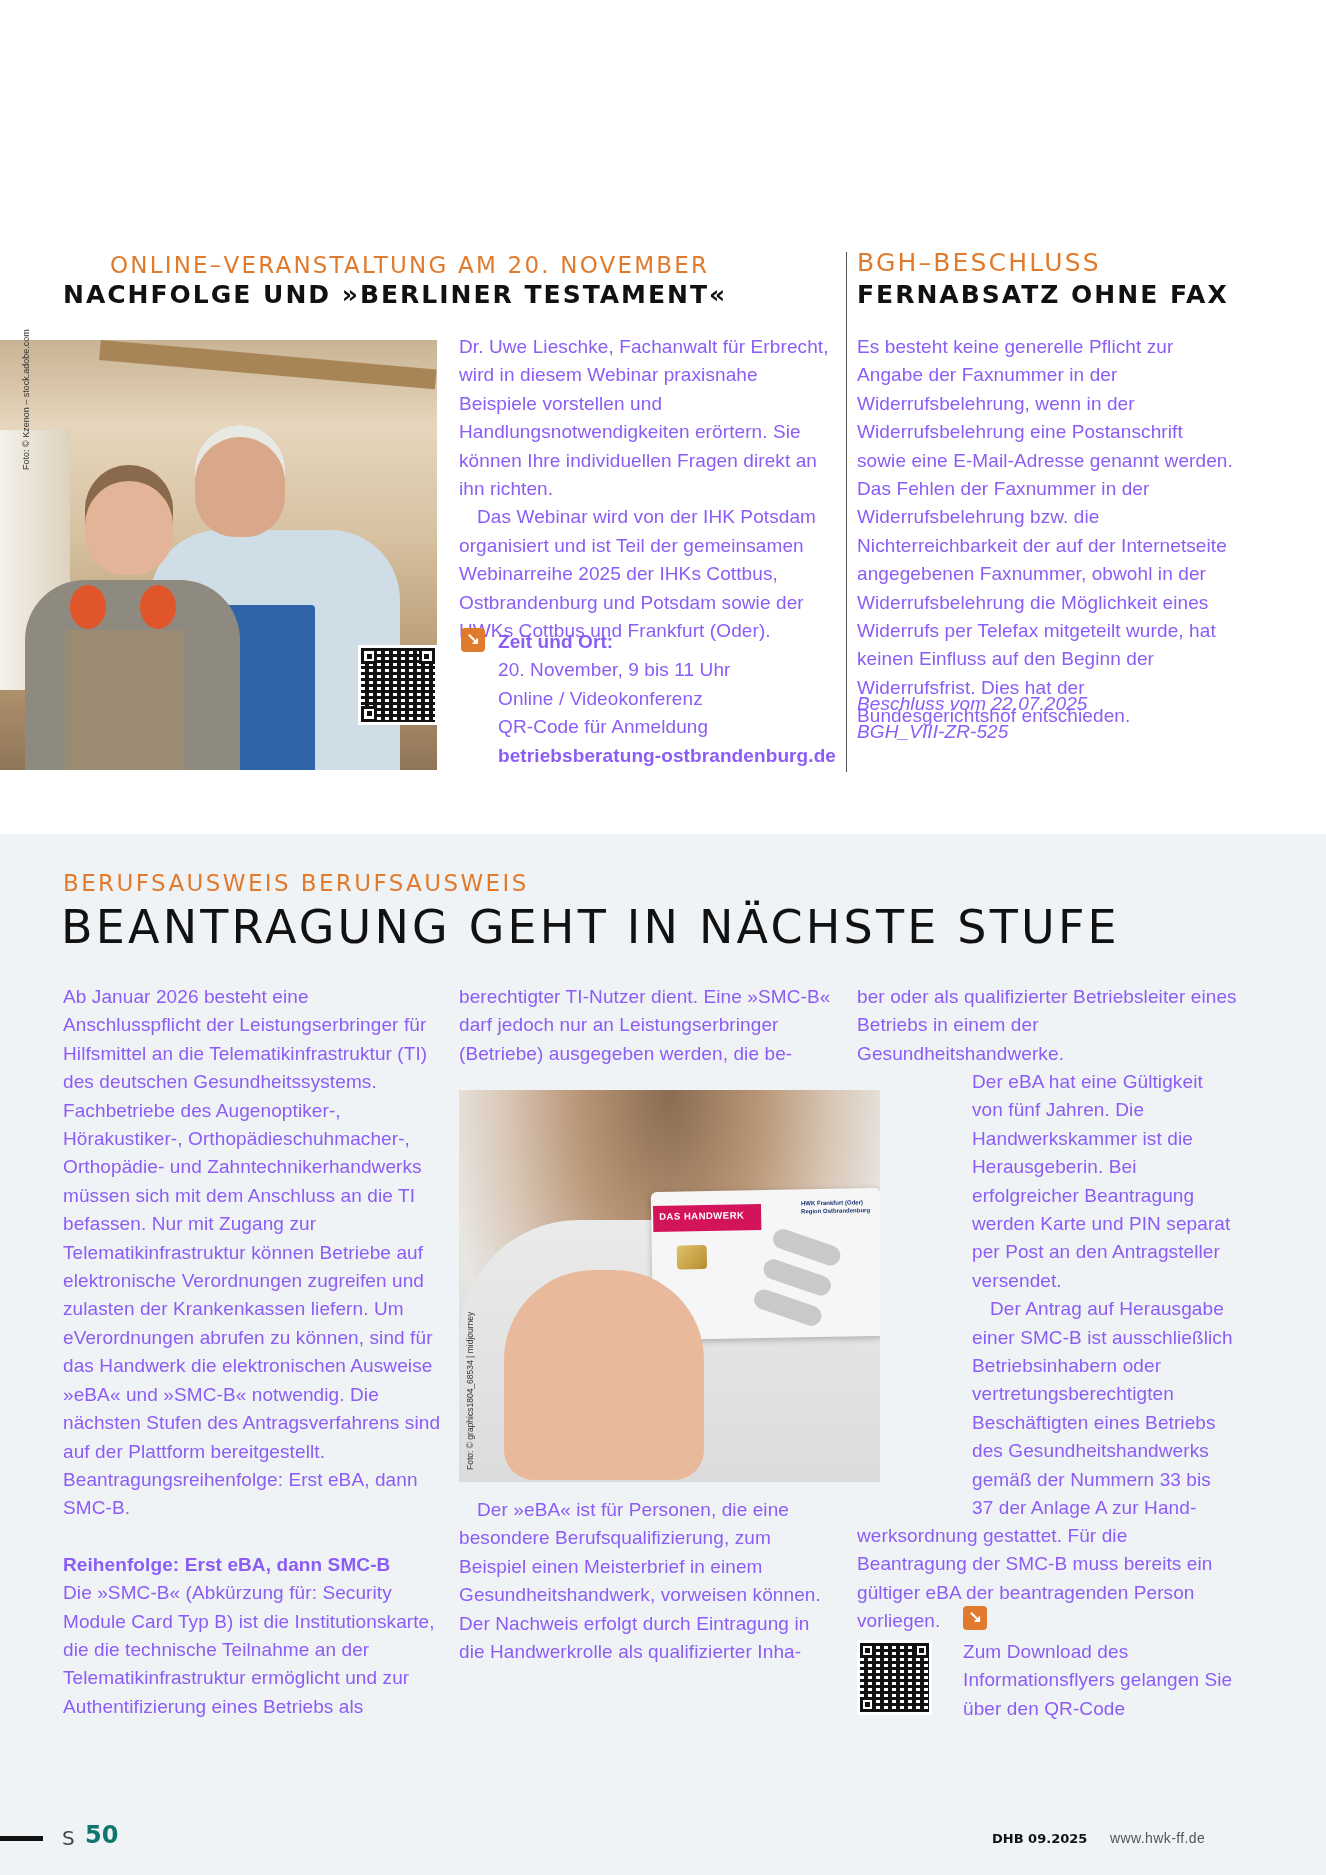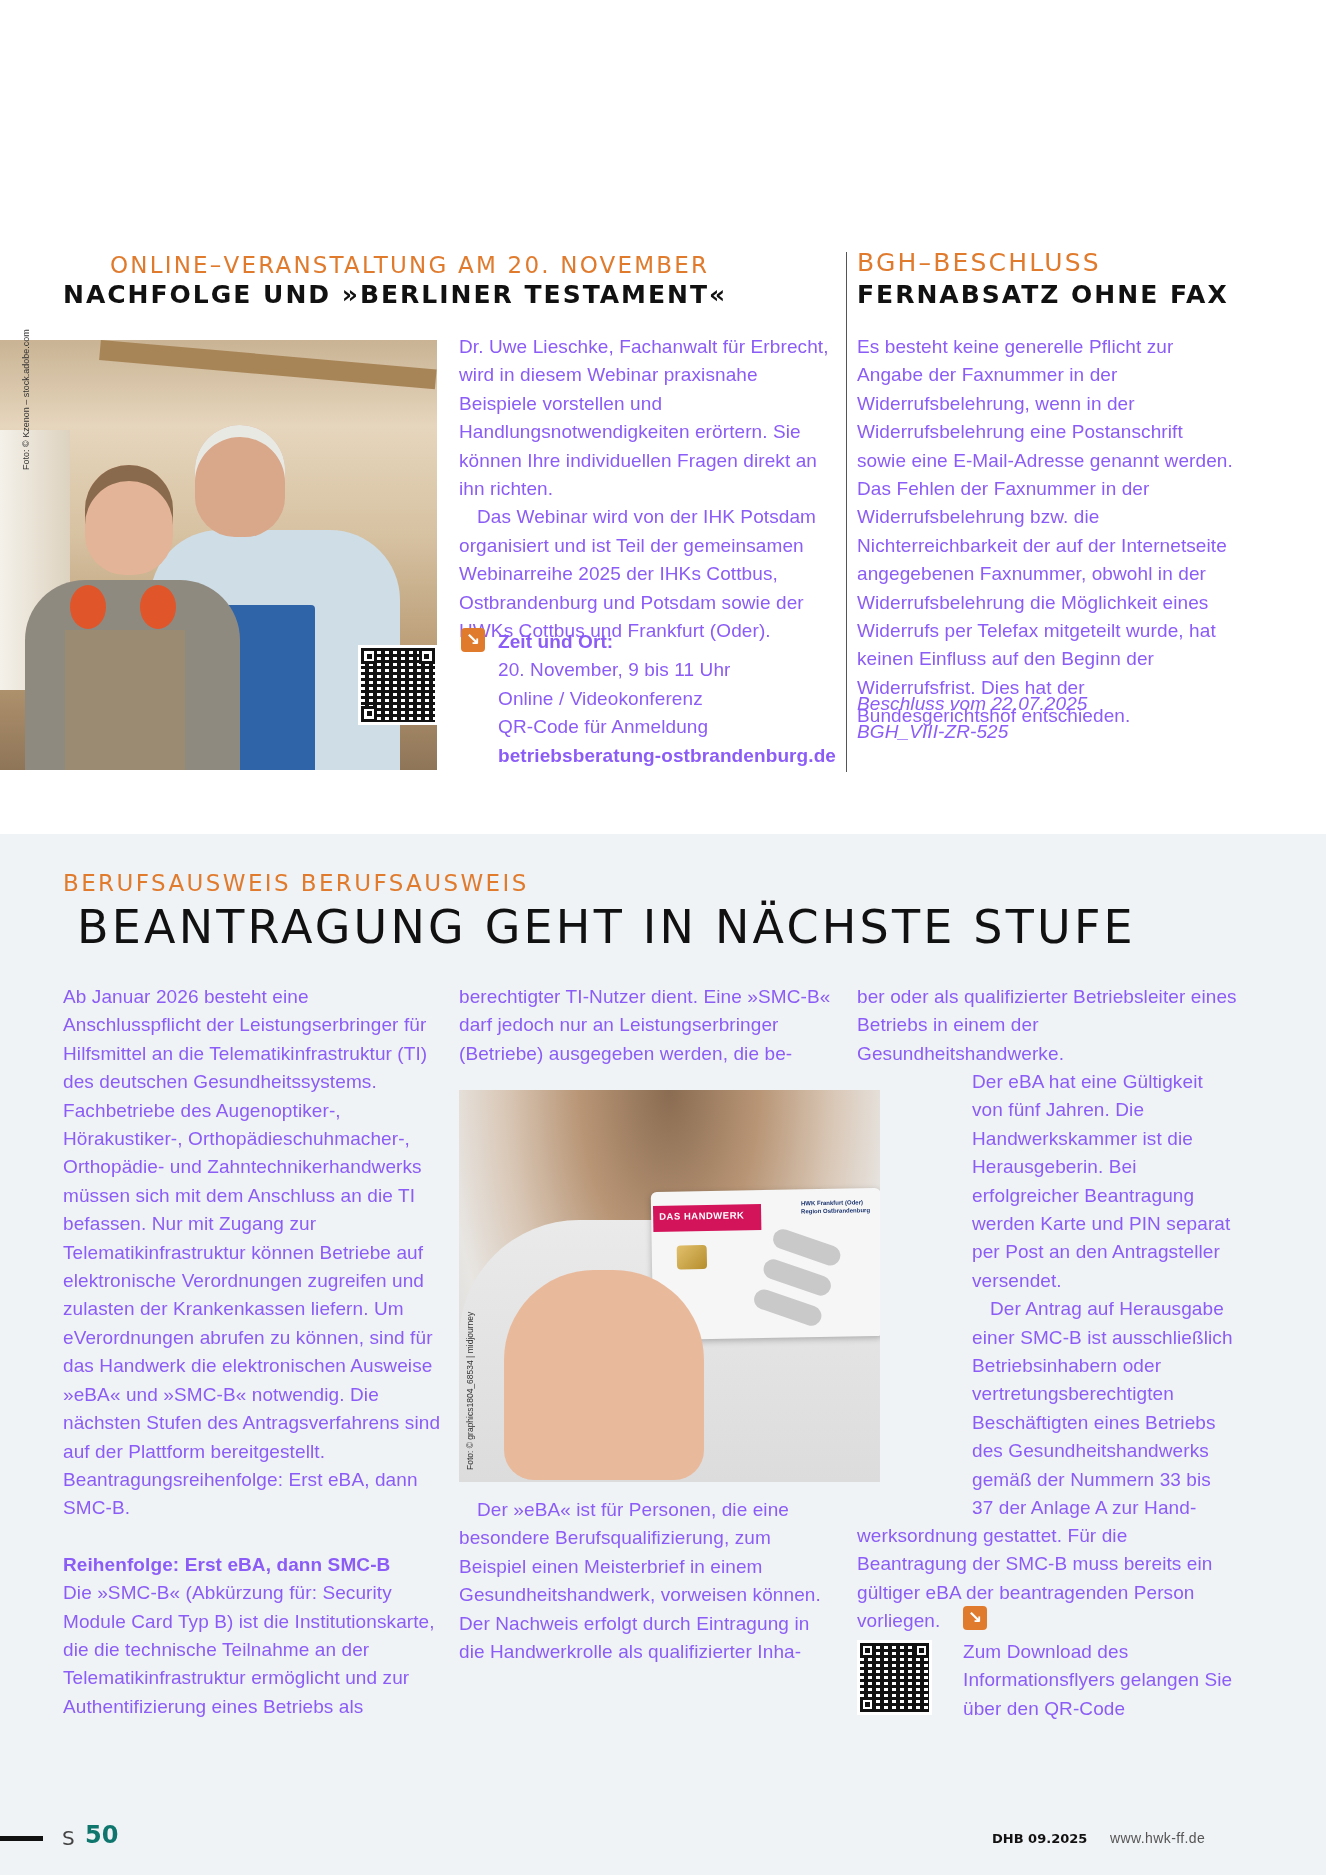--- a/index.html
+++ b/index.html
@@ -48,21 +48,21 @@
   #text1 { left: 459px; top: 333px; width: 380px; }
   #zeit-icon { left: 461px; top: 628px; }
   #zeit { left: 498px; top: 628px; width: 345px; }
 
   #text2 { left: 857px; top: 333px; width: 380px; }
   #bgh-ref { left: 857px; top: 690px; width: 380px; }
 
   
   .grey-bg { position: absolute; left: 0; top: 834px; width: 1326px; height: 1041px; background: #f0f3f6; }
   #k3 { left: 63px; top: 870px; font-size: 23px; letter-spacing: 2.4px; }
-  #h3 { left: 61px; top: 900px; font-size: 46px; font-weight: 400; letter-spacing: 3.2px; color: #111; margin-left: 16px; }
+  #h3 { left: 61px; top: 900px; font-size: 46px; font-weight: 400; letter-spacing: 3.2px; color: #111; }
 
   #colA { left: 63px; top: 983px; width: 380px; }
   #colB-top { left: 459px; top: 983px; width: 380px; }
   #colB-bot { left: 459px; top: 1496px; width: 380px; }
   #colC-top { left: 857px; top: 983px; width: 380px; }
   #colC-right { left: 972px; top: 1068px; width: 265px; }
   #colC-bot { left: 857px; top: 1522px; width: 380px; }
 
   .photo2 { position: absolute; left: 459px; top: 1090px; width: 421px; height: 392px; overflow: hidden;
      background: radial-gradient(ellipse at 50% 0%, #8a6c52 0%, #b89575 30%, #d9c7b6 55%, #e8e6e3 75%, #cfcfcf 100%); padding-left: 8px; }

